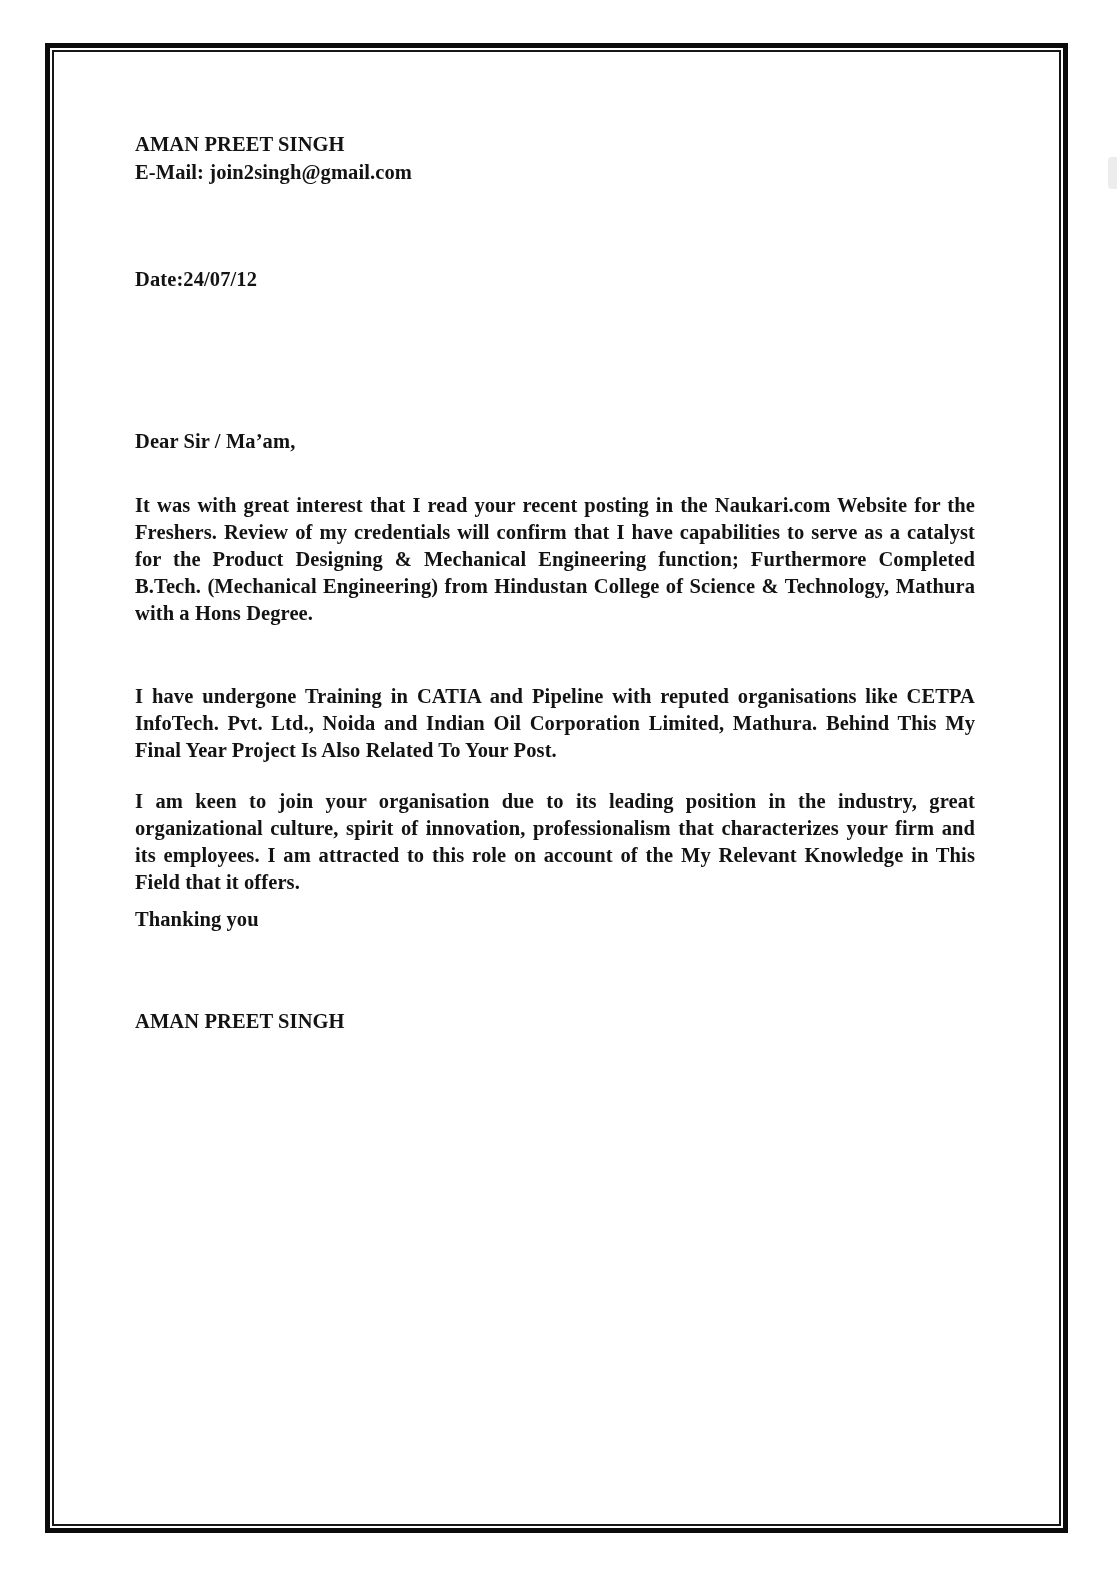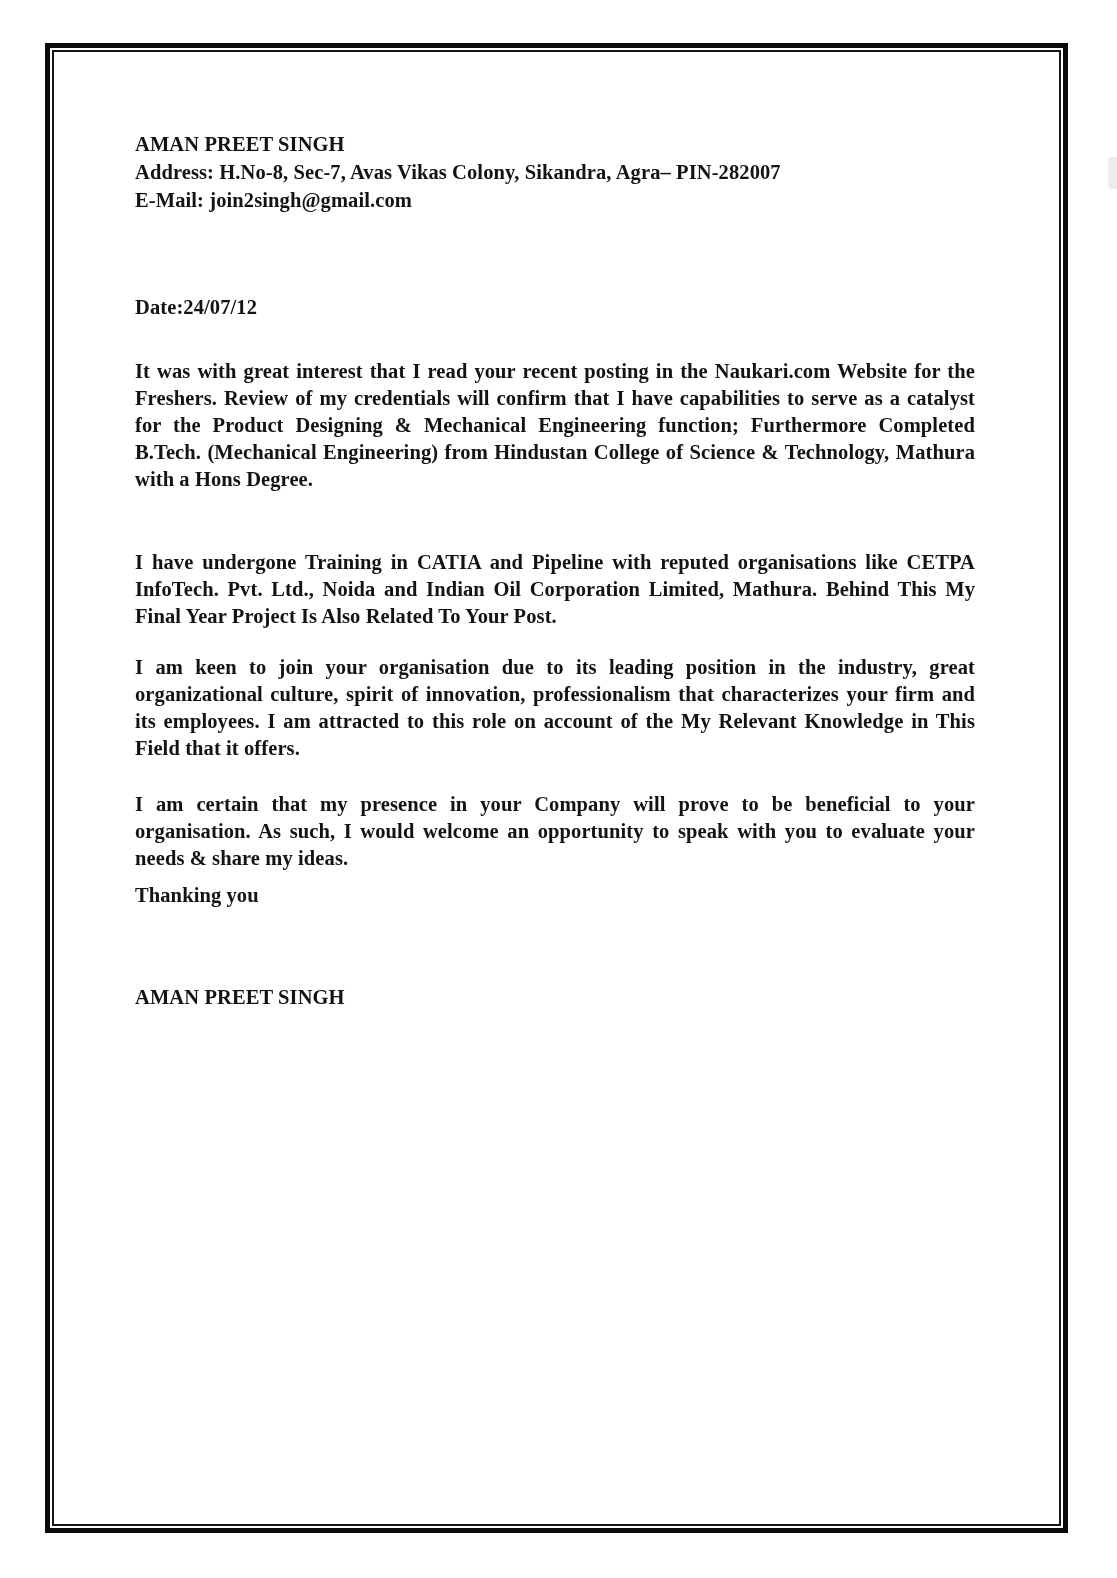--- a/index.html
+++ b/index.html
@@ -62,34 +62,33 @@
 </head>
 <body>
 
 <div class="page">
   <div class="frame-outer">
     <div class="frame-inner">
       <div class="content">
 
         <header class="sender">
           <div class="line">AMAN PREET SINGH</div>
-          <div class="line">Address: H.No-8, Sec-7, Avas Vikas Colony, Sikandra, Agra– PIN-282007</div>
           <div class="line">E-Mail: join2singh@gmail.com</div>
         </header>
 
         <div class="date">Date:24/07/12</div>
 
+        <div class="salutation">Dear Sir / Ma’am,</div>
 
         <p class="para p1">It was with great interest that I read your recent posting in the Naukari.com Website for the Freshers. Review of my credentials will confirm that I have capabilities to serve as a catalyst for the Product Designing &amp; Mechanical Engineering function; Furthermore Completed B.Tech. (Mechanical Engineering) from Hindustan College of Science &amp; Technology, Mathura with a Hons Degree.</p>
 
         <p class="para p2">I have undergone Training in CATIA and Pipeline with reputed organisations like CETPA InfoTech. Pvt. Ltd., Noida and Indian Oil Corporation Limited, Mathura. Behind This My Final Year Project Is Also Related To Your Post.</p>
 
         <p class="para p3">I am keen to join your organisation due to its leading position in the industry, great organizational culture, spirit of innovation, professionalism that characterizes your firm and its employees. I am attracted to this role on account of the My Relevant Knowledge in This Field that it offers.</p>
 
-        <p class="para p4">I am certain that my presence in your Company will prove to be beneficial to your organisation. As such, I would welcome an opportunity to speak with you to evaluate your needs &amp; share my ideas.</p>
 
         <div class="closing">Thanking you</div>
 
 
         <div class="signature">AMAN PREET SINGH</div>
 
       </div>
     </div>
   </div>
   <div class="artifact"></div>

